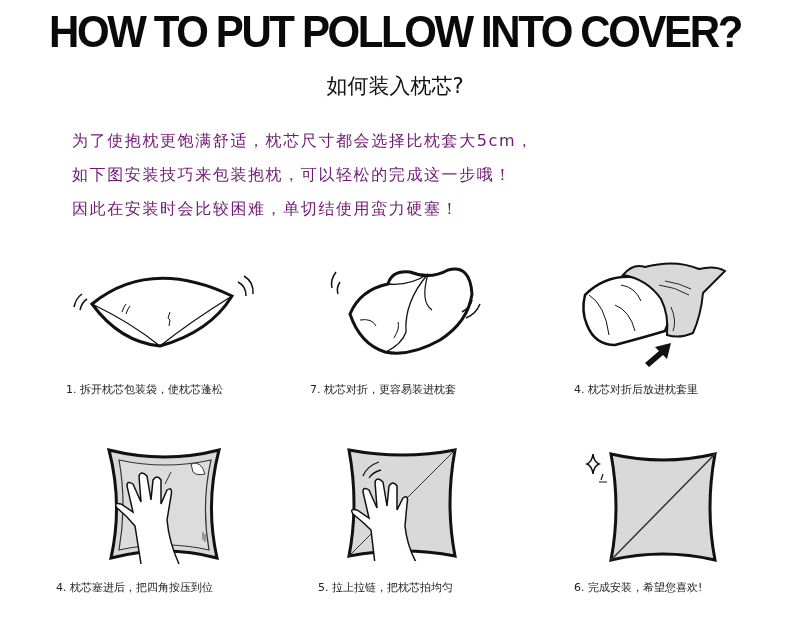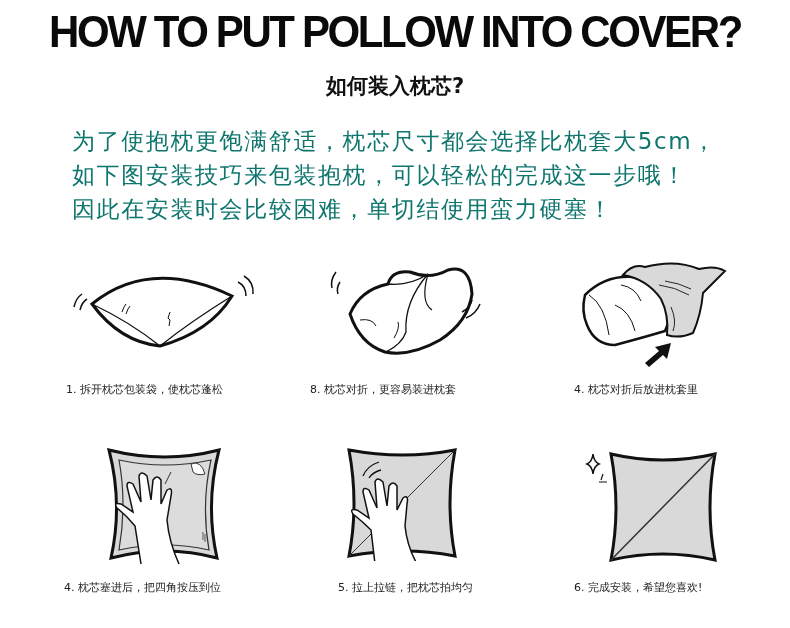--- a/index.html
+++ b/index.html
@@ -1,19 +1,19 @@
 <!DOCTYPE html>
 <html><head>
 <meta charset="utf-8">
 <style>
   html, body { margin:0; padding:0; background:#ffffff; }
   body { width:790px; height:628px; position:relative; overflow:hidden; font-family:"DejaVu Sans", sans-serif; color:#222; }
   .title { position:absolute; left:0; top:8px; width:790px; text-align:center; font-family:"Liberation Sans", sans-serif; font-weight:bold; font-size:42px; letter-spacing:-2.4px; color:#0a0a0a; transform:scaleY(1.05); }
-  .subtitle { position:absolute; left:0; top:72px; width:790px; text-align:center; font-size:21px; color:#111;font-weight:bold; }
-  .intro { position:absolute; left:72px; top:124px; width:660px; font-size:23px; line-height:34px; color:#0f766e; letter-spacing:1.6px; }
+  .subtitle { position:absolute; left:0; top:72px; width:790px; text-align:center; font-size:21px; color:#111; }
+  .intro { position:absolute; left:72px; top:124px; width:660px; font-size:16px; line-height:34px; color:#701a75; letter-spacing:1.6px; }
   .intro div { white-space:nowrap; }
   .step { position:absolute; }
   .step svg { position:absolute; }
   .caption { position:absolute; font-size:11px; color:#222; white-space:nowrap; }
 </style>
 </head>
 <body>
 
 <div class="title">HOW TO PUT POLLOW INTO COVER?</div>
 <div class="subtitle">如何装入枕芯?</div>
@@ -40,21 +40,21 @@
 <div class="step" style="left:320px;top:262px;width:170px;height:100px;">
   <svg width="170" height="100" viewBox="0 0 170 100">
     <path d="M30 52 Q 40 28 68 22 Q 72 8 90 10 Q 110 18 128 8 Q 150 2 152 32 Q 148 60 120 78 Q 90 95 65 90 Q 40 82 30 52 Z" fill="#fff" stroke="#111" stroke-width="3"></path>
     <path d="M68 22 Q 90 24 108 12 Q 84 40 86 70 Q 82 82 66 90" fill="none" stroke="#111" stroke-width="1.3"></path>
     <path d="M108 12 Q 100 40 112 48" fill="none" stroke="#111" stroke-width="1.2"></path>
     <path d="M40 58 Q 52 56 56 64 M74 76 Q 80 66 78 60" fill="none" stroke="#111" stroke-width="1"></path>
     <path d="M12 26 Q 10 18 16 10 M18 32 Q 16 26 20 20" fill="none" stroke="#111" stroke-width="1.5"></path>
     <path d="M146 56 Q 156 52 160 42 M142 50 Q 150 46 152 38" fill="none" stroke="#111" stroke-width="1.5"></path>
   </svg>
 </div>
-<div class="caption" style="left:310px;top:382px;">8. 枕芯对折，更容易装进枕套</div>
+<div class="caption" style="left:310px;top:382px;">7. 枕芯对折，更容易装进枕套</div>
 
 <div class="step" style="left:575px;top:255px;width:160px;height:115px;">
   <svg width="160" height="115" viewBox="0 0 160 115">
     <path d="M10 40 Q 30 20 58 22 Q 80 20 92 42 Q 98 60 90 76 Q 70 82 40 90 Q 20 90 12 70 Q 6 56 10 40 Z" fill="#fff" stroke="#111" stroke-width="2.5"></path>
     <path d="M14 40 Q 30 50 34 80 M40 50 Q 55 56 60 76 M46 30 Q 60 32 66 46" fill="none" stroke="#111" stroke-width="1"></path>
     <path d="M48 20 Q 58 8 70 12 Q 100 4 124 14 Q 140 10 150 16 Q 138 28 128 38 Q 126 60 118 78 Q 104 84 92 80 Q 94 60 86 44 Q 72 24 48 20 Z" fill="#d9d9d9" stroke="#111" stroke-width="2"></path>
     <path d="M84 30 Q 100 32 114 40 M90 26 Q 104 28 116 34 M96 52 Q 102 66 98 76" fill="none" stroke="#111" stroke-width="0.9"></path>
     <polygon points="70,108 84,96 80,92 96,88 92,104 88,100 74,112" fill="#111"></polygon>
   </svg>
 </div>
@@ -63,31 +63,31 @@
 <div class="step" style="left:105px;top:446px;width:120px;height:120px;">
   <svg width="120" height="120" viewBox="0 0 120 120">
     <path d="M4 4 Q 60 18 114 4 Q 100 58 112 112 Q 60 98 6 112 Q 18 58 4 4 Z" fill="#d9d9d9" stroke="#111" stroke-width="3"></path>
     <path d="M14 14 Q 60 24 106 14 Q 96 58 104 104 Q 60 94 14 104 Q 22 58 14 14 Z" fill="#dcdcdc" stroke="#333" stroke-width="1.2"></path>
     <path d="M86 18 Q 96 14 100 28 Q 92 30 88 26 Z" fill="#fff" stroke="#333" stroke-width="1"></path>
     <path d="M36 118 L 30 80 Q 22 70 12 62 Q 8 56 16 58 L 28 66 L 22 40 Q 22 34 28 38 L 36 56 L 34 30 Q 36 24 42 30 L 46 54 L 48 34 Q 52 28 56 34 L 56 58 L 62 44 Q 68 40 66 50 L 62 74 Q 64 96 74 118" fill="#fff" stroke="#111" stroke-width="1.5"></path>
     <path d="M60 38 L 66 26" stroke="#333" stroke-width="1"></path>
     <path d="M98 86 L 98 94 M100 88 L 100 96" stroke="#333" stroke-width="0.8"></path>
   </svg>
 </div>
-<div class="caption" style="left:64px;top:580px;">4. 枕芯塞进后，把四角按压到位</div>
+<div class="caption" style="left:56px;top:580px;">4. 枕芯塞进后，把四角按压到位</div>
 
 <div class="step" style="left:345px;top:446px;width:115px;height:115px;">
   <svg width="115" height="115" viewBox="0 0 115 115">
     <path d="M4 4 Q 58 14 110 4 Q 100 58 110 110 Q 58 100 4 110 Q 14 58 4 4 Z" fill="#d9d9d9" stroke="#111" stroke-width="3"></path>
     <line x1="4" y1="110" x2="110" y2="4" stroke="#333" stroke-width="1"></line>
     <path d="M30 118 L 26 84 Q 18 76 8 68 Q 4 62 12 64 L 24 72 L 18 46 Q 18 40 24 44 L 32 62 L 30 36 Q 32 30 38 36 L 42 60 L 44 40 Q 48 34 52 40 L 52 64 L 58 52 Q 64 48 62 58 L 60 80 Q 62 100 72 118" fill="#fff" stroke="#111" stroke-width="1.5"></path>
     <path d="M18 30 Q 22 20 34 16 M24 32 Q 28 26 36 24" fill="none" stroke="#111" stroke-width="1.3"></path>
   </svg>
 </div>
-<div class="caption" style="left:318px;top:580px;margin-left:20px;">5. 拉上拉链，把枕芯拍均匀</div>
+<div class="caption" style="left:318px;top:580px;">5. 拉上拉链，把枕芯拍均匀</div>
 
 <div class="step" style="left:585px;top:450px;width:140px;height:115px;">
   <svg width="140" height="115" viewBox="0 0 140 115">
     <path d="M26 4 Q 78 16 130 4 Q 120 58 130 110 Q 78 98 26 110 Q 36 58 26 4 Z" fill="#d9d9d9" stroke="#111" stroke-width="3"></path>
     <line x1="26" y1="110" x2="130" y2="4" stroke="#333" stroke-width="1.5"></line>
     <path d="M8 4 Q 9 12 14 14 Q 9 16 8 24 Q 7 16 2 14 Q 7 12 8 4 Z" fill="#fff" stroke="#111" stroke-width="1.5"></path>
     <path d="M16 30 L 18 24 M14 32 L 22 32" stroke="#111" stroke-width="1.2"></path>
   </svg>
 </div>
 <div class="caption" style="left:574px;top:580px;">6. 完成安装，希望您喜欢!</div>

